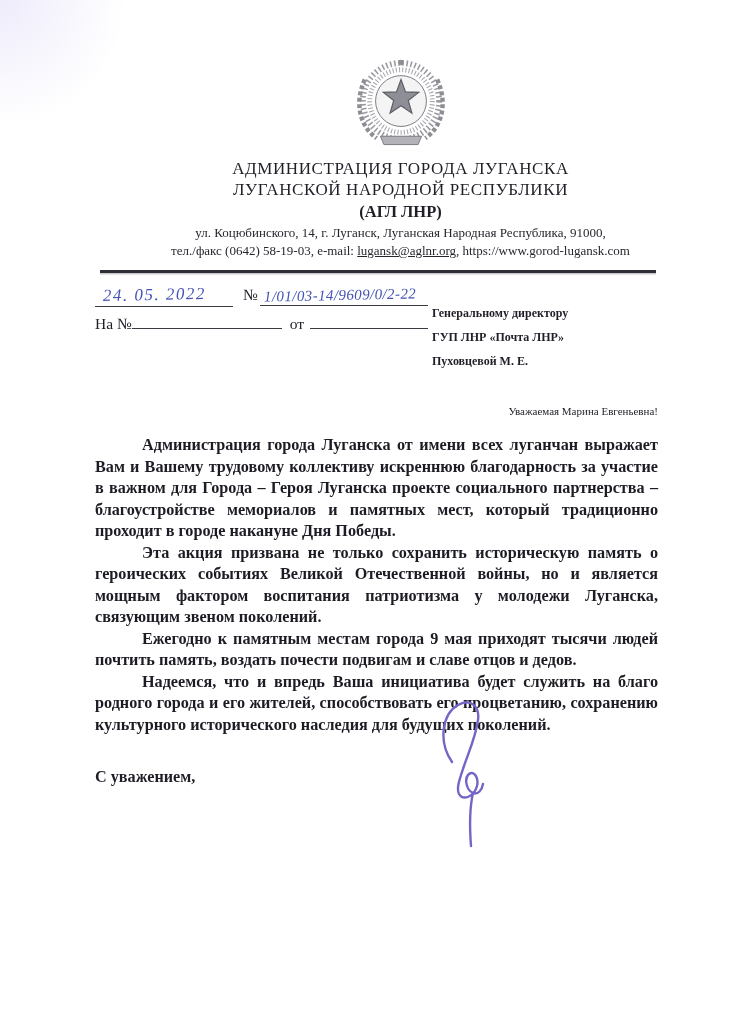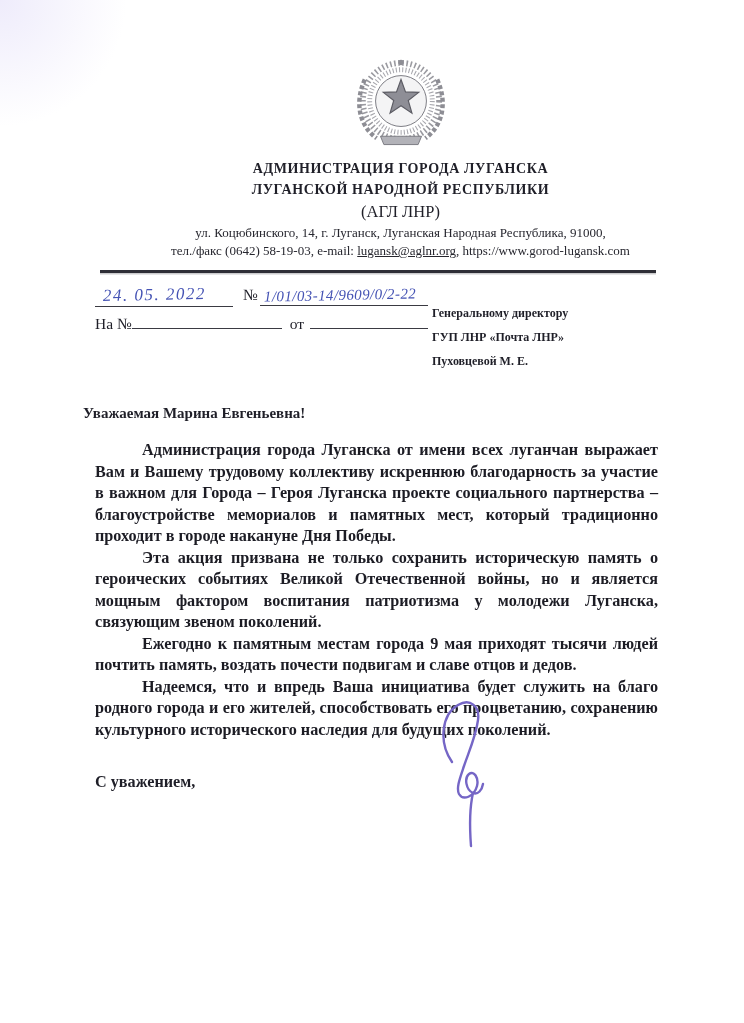--- a/index.html
+++ b/index.html
@@ -14,23 +14,23 @@
     font-family: "Liberation Serif", "DejaVu Serif", serif;
     color: #1f1f28;
     overflow: hidden;
   }
   .content { padding: 58px 86px 0 95px; }
 
   
   .letterhead { text-align: center; transform: translateX(24px); }
   .emblem { display: inline-block; margin-bottom: 6px; }
   .title-line1, .title-line2 {
-    font-weight: bold; font-size: 14px; letter-spacing: .6px; line-height: 21px; text-align: center;
+    font-weight: normal; font-size: 17px; letter-spacing: .6px; line-height: 21px; text-align: center;
   }
-  .title-line3 { font-weight: normal; font-size: 16.5px; line-height: 21px; margin-top: 1px; }
+  .title-line3 { font-weight: bold; font-size: 16.5px; line-height: 21px; margin-top: 1px; }
   .addr { font-size: 13px; line-height: 18px; margin-top: 2px; color: #26262e; }
   .addr .email { text-decoration: underline; }
 
   .rule {
     height: 3px; background: #2e2e36;
     margin: 10px 0 0 5px; width: 556px;
     box-shadow: 0 1.5px 0 rgba(46,46,54,.25);
   }
 
   
@@ -51,21 +51,21 @@
   .blank-ot { width: 118px; }
   .ot { margin: 0 6px 0 8px; }
 
   .addressee {
     position: absolute; left: 337px; top: 28px;
     font-size: 12px; line-height: 24px; font-weight: 600;
   }
 
   
   .salutation {
-    text-align: left; font-size: 15px; font-weight: 700;
+    text-align: right; font-size: 11px; font-weight: 400;
     margin: 14px 0 18px -12px;
   }
   .body-text p {
     font-size: 16.2px; font-weight: 600; line-height: 21.5px;
     text-align: justify; text-indent: 47px;
     color: #1c1c24;
   }
 
   
   .regards { font-size: 16.2px; font-weight: 600; margin-top: 32px; }

